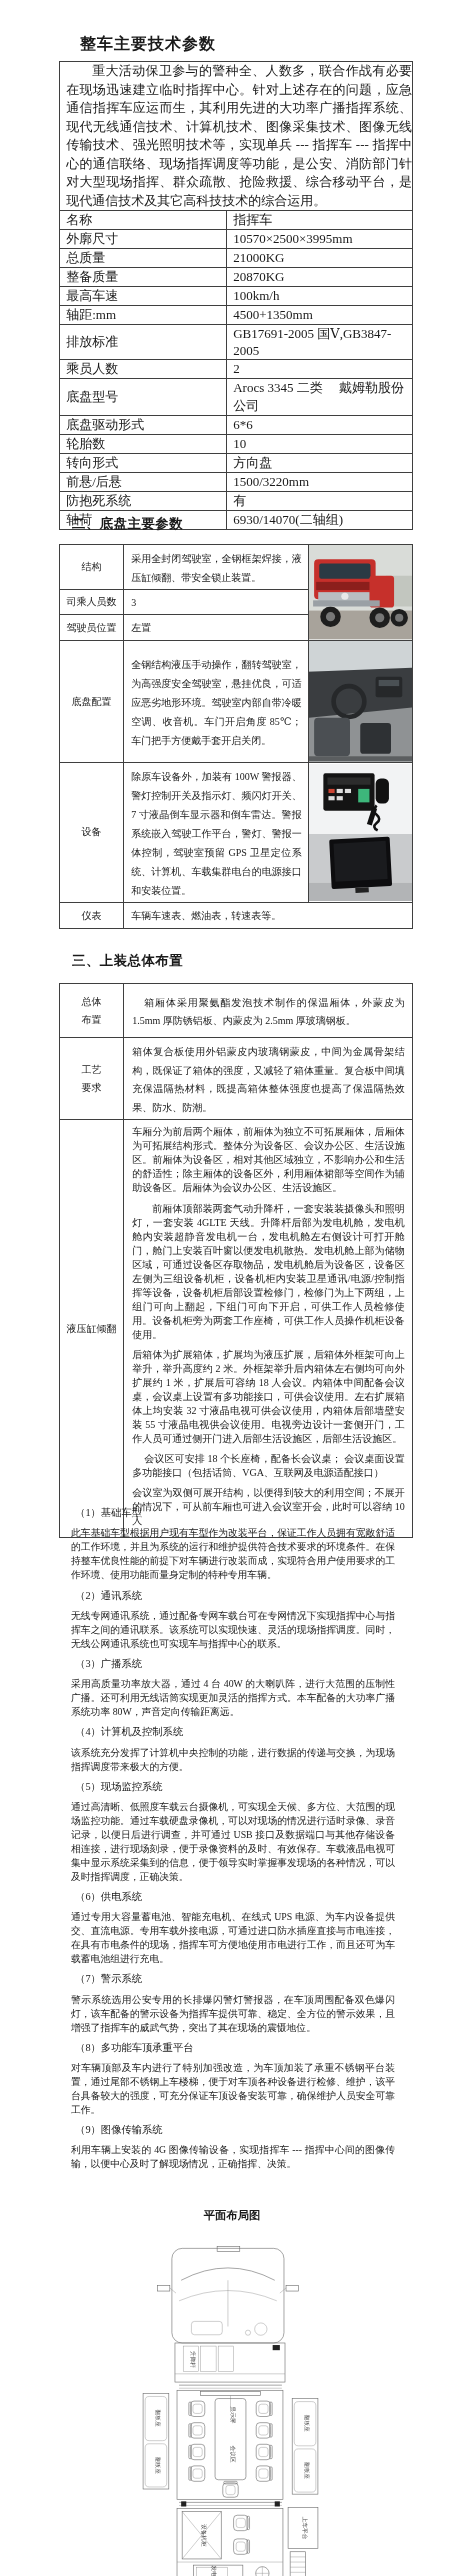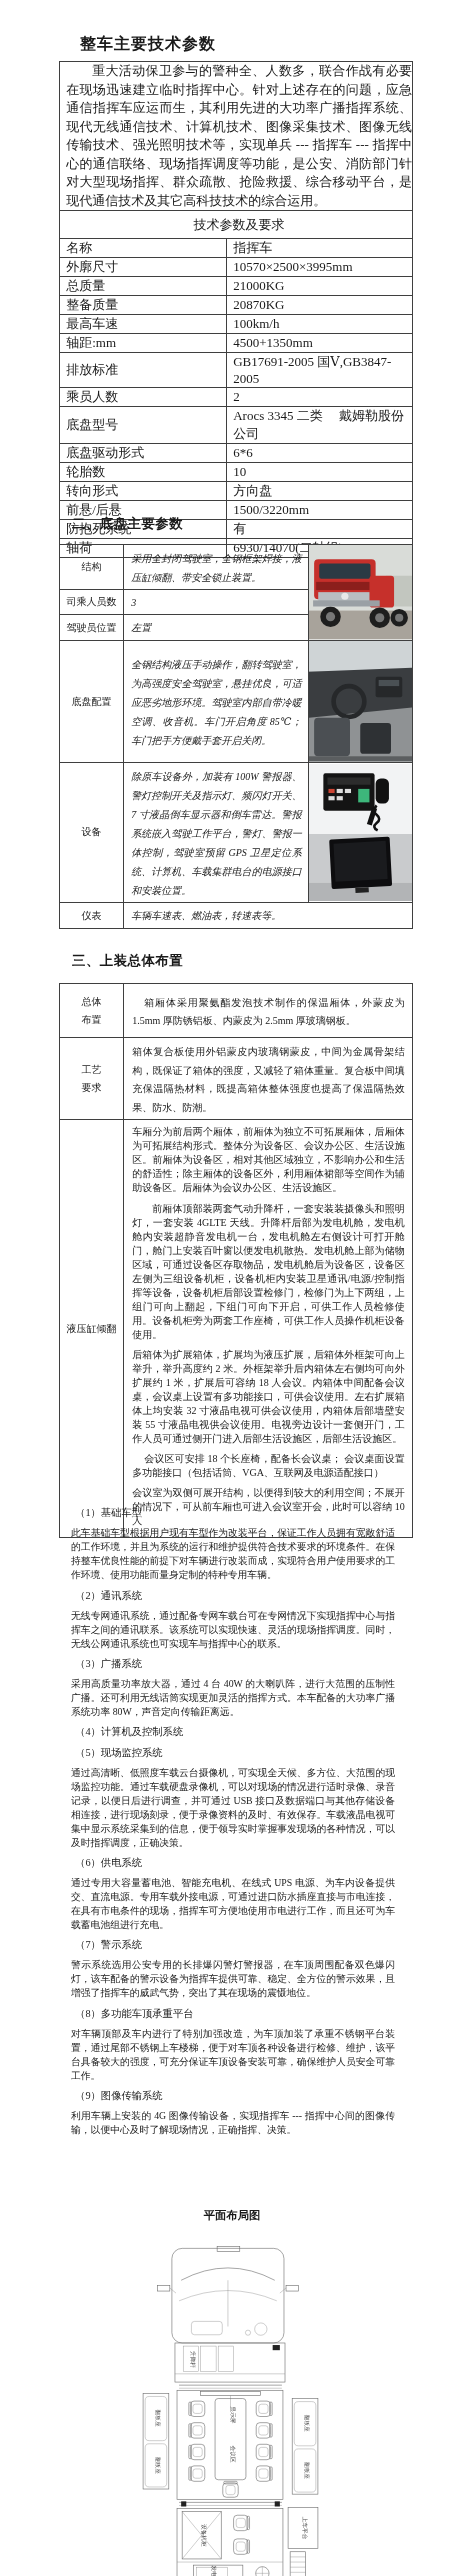--- a/index.html
+++ b/index.html
@@ -13,21 +13,21 @@
   table.spec{border-collapse:collapse;width:353px;table-layout:fixed;}
   table.spec td{border:0.8px solid #3f3f3f;font-size:13px;vertical-align:middle;
                 padding:0 0 0 6.2px;overflow:hidden;}
   td.intro-cell{padding:6.2px 9.3px 5.2px 9.3px;line-height:18.5px;font-size:10.3px;text-align:justify;}
   td.tbl-head{height:27px;text-align:center;font-size:10.8px;padding:0;}
   tr.data-row{height:17px;}
 
   table.info{border-collapse:collapse;width:353px;table-layout:fixed;padding-left:6px;}
   table.info td{border:0.8px solid #3f3f3f;font-size:10px;vertical-align:middle;overflow:hidden;}
   td.lbl{text-align:center;white-space:pre-line;line-height:17.5px;}
-  td.desc{vertical-align:top;padding:4.1px 6.2px 2.1px 7.2px;line-height:19px;text-align:justify;font-style:italic;}
+  td.desc{vertical-align:top;padding:4.1px 6.2px 2.1px 7.2px;line-height:19px;text-align:justify;}
   td.desc3{vertical-align:top;padding:5.2px 7.2px 2.1px 8.2px;line-height:14px;text-align:justify;}
   td.imgcell{padding:0;vertical-align:top;}
   .ph{width:100%;height:100%;display:block;}
   .ph svg{display:block;width:100%;height:100%;}
   td.desc3 p{margin:0 0 6.2px 0;font-family:Liberation Serif, serif;}
   .ind2{text-indent:2em;display:block;}
   .ind1{text-indent:1.2em;display:block;}
 
   .subsecs{width:324px;font-size:9.8px;line-height:14px;}
   .subsecs h4{font-size:10.3px;font-weight:normal;margin:6.2px 0 6.2px 4.1px;}
@@ -48,23 +48,20 @@
   <table class="spec">
     <colgroup>
         <col style="width:167px">
         <col style="width:186px">
       </colgroup>
     <tbody>
       <tr>
         <td colspan="2" class="intro-cell">
           <span class="ind2">重大活动保卫参与的警种全、人数多，联合作战有必要在现场迅速建立临时指挥中心。针对上述存在的问题，应急通信指挥车应运而生，其利用先进的大功率广播指挥系统、现代无线通信技术、计算机技术、图像采集技术、图像无线传输技术、强光照明技术等，实现单兵 --- 指挥车 --- 指挥中心的通信联络、现场指挥调度等功能，是公安、消防部门针对大型现场指挥、群众疏散、抢险救援、综合移动平台，是现代通信技术及其它高科技技术的综合运用。</span>
         </td>
-      </tr>
-      <tr>
-        <td colspan="2" class="tbl-head">技术参数及要求</td>
       </tr>
     </tbody>
     <tbody id="spec-rows">
         <tr class="data-row">
           <td>名称</td>
           <td>指挥车</td>
         </tr>
         <tr class="data-row">
           <td>外廓尺寸</td>
           <td>10570×2500×3995mm</td>
@@ -269,20 +266,21 @@
 </div>
 
 <div class="subsecs abs" style="left:71px;top:1500px;" id="subsections">
     <h4>（1）基础车型</h4>
     <p>此车基础车型根据用户现有车型作为改装平台，保证工作人员拥有宽敞舒适的工作环境，并且为系统的运行和维护提供符合技术要求的环境条件。在保持整车优良性能的前提下对车辆进行改装而成，实现符合用户使用要求的工作环境、使用功能而量身定制的特种专用车辆。</p>
     <h4>（2）通讯系统</h4>
     <p>无线专网通讯系统，通过配备专网车载台可在专网情况下实现指挥中心与指挥车之间的通讯联系。该系统可以实现快速、灵活的现场指挥调度。同时，无线公网通讯系统也可实现车与指挥中心的联系。</p>
     <h4>（3）广播系统</h4>
     <p>采用高质量功率放大器，通过 4 台 40W 的大喇叭阵，进行大范围的压制性广播。还可利用无线话筒实现更加灵活的指挥方式。本车配备的大功率广播系统功率 80W，声音定向传输距离远。</p>
     <h4>（4）计算机及控制系统</h4>
+    <p>该系统充分发挥了计算机中央控制的功能，进行数据的传递与交换，为现场指挥调度带来极大的方便。</p>
     <h4>（5）现场监控系统</h4>
     <p>通过高清晰、低照度车载云台摄像机，可实现全天候、多方位、大范围的现场监控功能。通过车载硬盘录像机，可以对现场的情况进行适时录像、录音记录，以便日后进行调查，并可通过 USB 接口及数据端口与其他存储设备相连接，进行现场刻录，便于录像资料的及时、有效保存。车载液晶电视可集中显示系统采集到的信息，便于领导实时掌握事发现场的各种情况，可以及时指挥调度，正确决策。</p>
     <h4>（6）供电系统</h4>
     <p>通过专用大容量蓄电池、智能充电机、在线式 UPS 电源、为车内设备提供交、直流电源。专用车载外接电源，可通过进口防水插座直接与市电连接，在具有市电条件的现场，指挥车可方便地使用市电进行工作，而且还可为车载蓄电池组进行充电。</p>
     <h4>（7）警示系统</h4>
     <p>警示系统选用公安专用的长排爆闪警灯警报器，在车顶周围配备双色爆闪灯，该车配备的警示设备为指挥车提供可靠、稳定、全方位的警示效果，且增强了指挥车的威武气势，突出了其在现场的震慑地位。</p>
     <h4>（8）多功能车顶承重平台</h4>
     <p>对车辆顶部及车内进行了特别加强改造，为车顶加装了承重不锈钢平台装置，通过尾部不锈钢上车楼梯，便于对车顶各种设备进行检修、维护，该平台具备较大的强度，可充分保证车顶设备安装可靠，确保维护人员安全可靠工作。</p>
     <h4>（9）图像传输系统</h4>
     <p>利用车辆上安装的 4G 图像传输设备，实现指挥车 --- 指挥中心间的图像传输，以便中心及时了解现场情况，正确指挥、决策。</p>

